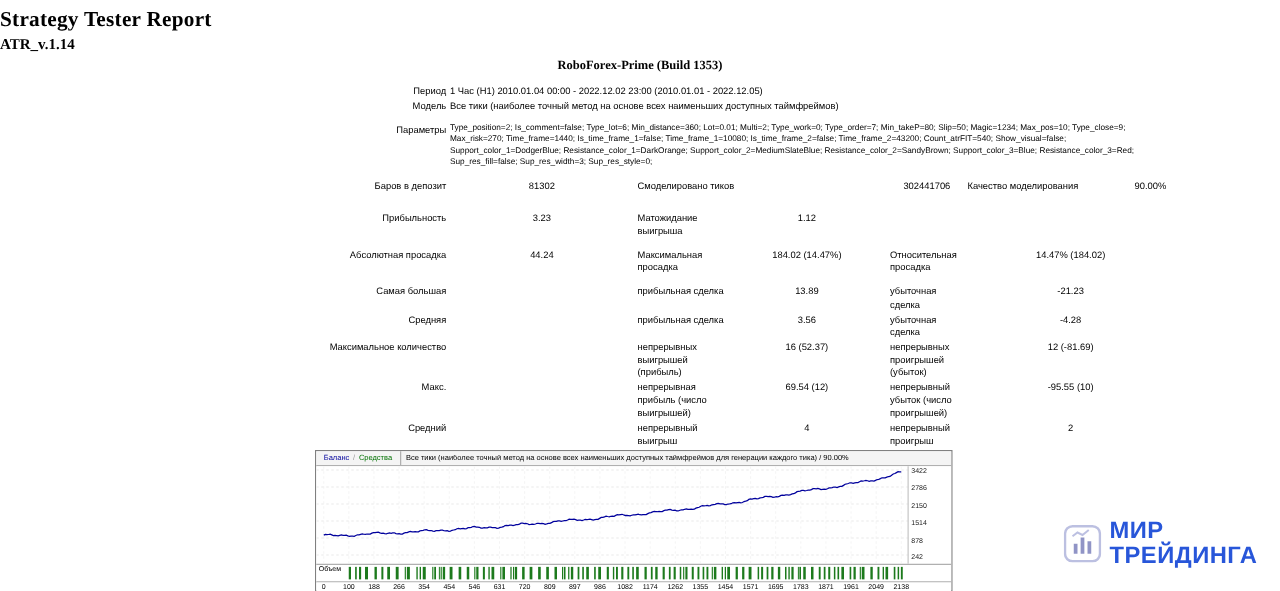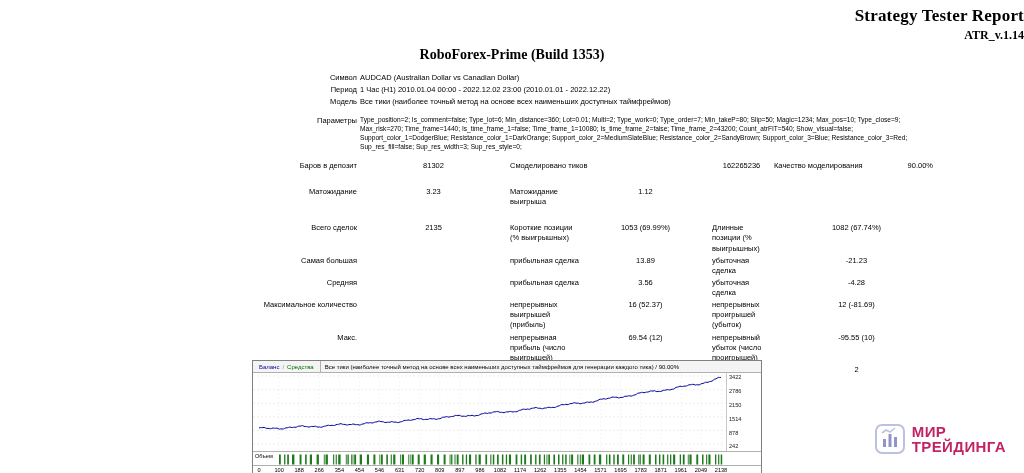--- a/index.html
+++ b/index.html
@@ -13,39 +13,39 @@
     font-family: "Liberation Serif", serif;
     color: #000000;
     overflow: hidden;
   }
   .page {
     position: relative;
     width: 1024px;
     height: 473px;
   }
   .title {
-    text-align: right;
+    text-align: left;
     font-family: "Liberation Serif", serif;
     font-weight: bold;
     font-size: 17px;
     margin-top: 6px;
     letter-spacing: 0.2px;
   }
   .subtitle {
-    text-align: right;
+    text-align: left;
     font-family: "Liberation Serif", serif;
     font-weight: bold;
     font-size: 12px;
     margin-top: 2px;
   }
   .broker {
     text-align: center;
     font-family: "Liberation Serif", serif;
     font-weight: bold;
-    font-size: 14px;
+    font-size: 10px;
     margin-top: 4px;
   }
   table.report {
     border-collapse: collapse;
     font-family: "Liberation Sans", sans-serif;
     font-size: 7.5px;
     margin-left: 252px;
     margin-top: 9px;
     width: 690px;
     table-layout: fixed;
@@ -191,22 +191,22 @@
     gap: 7px;
     opacity: 0.95;
   }
   .wm-logo {
     width: 30px;
     height: 30px;
     position: relative;
   }
   .wm-text {
     font-family: "Liberation Sans", sans-serif;
-    color: #be185d;
-    font-size: 15px;
+    color: #1d4ed8;
+    font-size: 19px;
     font-weight: bold;
     line-height: 1.05;
     letter-spacing: 0.4px;
   }
 </style>
 </head>
 <body>
 
 <div class="page">
 
@@ -218,80 +218,76 @@
     <colgroup>
       <col class="w1">
         <col class="w2">
         <col class="w3">
         <col class="w4">
         <col class="w5">
         <col>
     </colgroup>
 
     <tbody>
-        <tr>
-      <td class="lbl">Символ</td>
-      <td class="val" colspan="5">AUDCAD (Australian Dollar vs Canadian Dollar)</td>
-    </tr>
     <tr>
       <td class="lbl">Период</td>
-      <td class="val" colspan="5">1 Час (H1) 2010.01.04 00:00 - 2022.12.02 23:00 (2010.01.01 - 2022.12.22)</td>
+      <td class="val" colspan="5">1 Час (H1) 2010.01.04 00:00 - 2022.12.02 23:00 (2010.01.01 - 2022.12.05)</td>
     </tr>
     <tr>
       <td class="lbl">Модель</td>
       <td class="val" colspan="5">Все тики (наиболее точный метод на основе всех наименьших доступных таймфреймов)</td>
     </tr>
     <tr class="spacer-row">
           <td colspan="6"></td>
         </tr>
     <tr>
       <td class="lbl">Параметры</td>
       <td class="val params-cell" colspan="5">Type_position=2; Is_comment=false; Type_lot=6; Min_distance=360; Lot=0.01; Multi=2; Type_work=0; Type_order=7; Min_takeP=80; Slip=50; Magic=1234; Max_pos=10; Type_close=9; Max_risk=270; Time_frame=1440; Is_time_frame_1=false; Time_frame_1=10080; Is_time_frame_2=false; Time_frame_2=43200; Count_atrFIT=540; Show_visual=false; Support_color_1=DodgerBlue; Resistance_color_1=DarkOrange; Support_color_2=MediumSlateBlue; Resistance_color_2=SandyBrown; Support_color_3=Blue; Resistance_color_3=Red; Sup_res_fill=false; Sup_res_width=3; Sup_res_style=0;</td>
     </tr>
     <tr class="spacer-row">
           <td colspan="6"></td>
         </tr>
 
     <tr>
       <td class="lbl">Баров в депозит</td>
       <td class="num">81302</td>
       <td class="val" colspan="2">Смоделировано тиков</td>
-      <td class="num">162265236</td>
+      <td class="num">302441706</td>
       <td class="val">
         <span>Качество моделирования</span>
         <span style="float:right;padding-right:6px;">90.00%</span>
       </td>
     </tr>
     <tr class="spacer-row">
           <td colspan="6"></td>
         </tr>
     <tr class="spacer-row">
           <td colspan="6"></td>
         </tr>
     <tr>
-      <td class="lbl">Матожидание</td>
+      <td class="lbl">Прибыльность</td>
       <td class="num">3.23</td>
       <td class="val">Матожидание выигрыша</td>
       <td class="num">1.12</td>
       <td colspan="2"></td>
     </tr>
     <tr class="spacer-row">
           <td colspan="6"></td>
         </tr>
+    <tr>
+      <td class="lbl">Абсолютная просадка</td>
+      <td class="num">44.24</td>
+      <td class="val">Максимальная просадка</td>
+      <td class="num">184.02 (14.47%)</td>
+      <td class="val">Относительная просадка</td>
+      <td class="num">14.47% (184.02)</td>
+    </tr>
     <tr class="spacer-row">
           <td colspan="6"></td>
         </tr>
-    <tr>
-      <td class="lbl">Всего сделок</td>
-      <td class="num">2135</td>
-      <td class="val">Короткие позиции (% выигрышных)</td>
-      <td class="num">1053 (69.99%)</td>
-      <td class="val">Длинные позиции (% выигрышных)</td>
-      <td class="num">1082 (67.74%)</td>
-    </tr>
     <tr>
       <td class="lbl">Самая большая</td>
       <td colspan="1"></td>
       <td class="val">прибыльная сделка</td>
       <td class="num">13.89</td>
       <td class="val">убыточная сделка</td>
       <td class="num">-21.23</td>
     </tr>
     <tr>
       <td class="lbl">Средняя</td>

